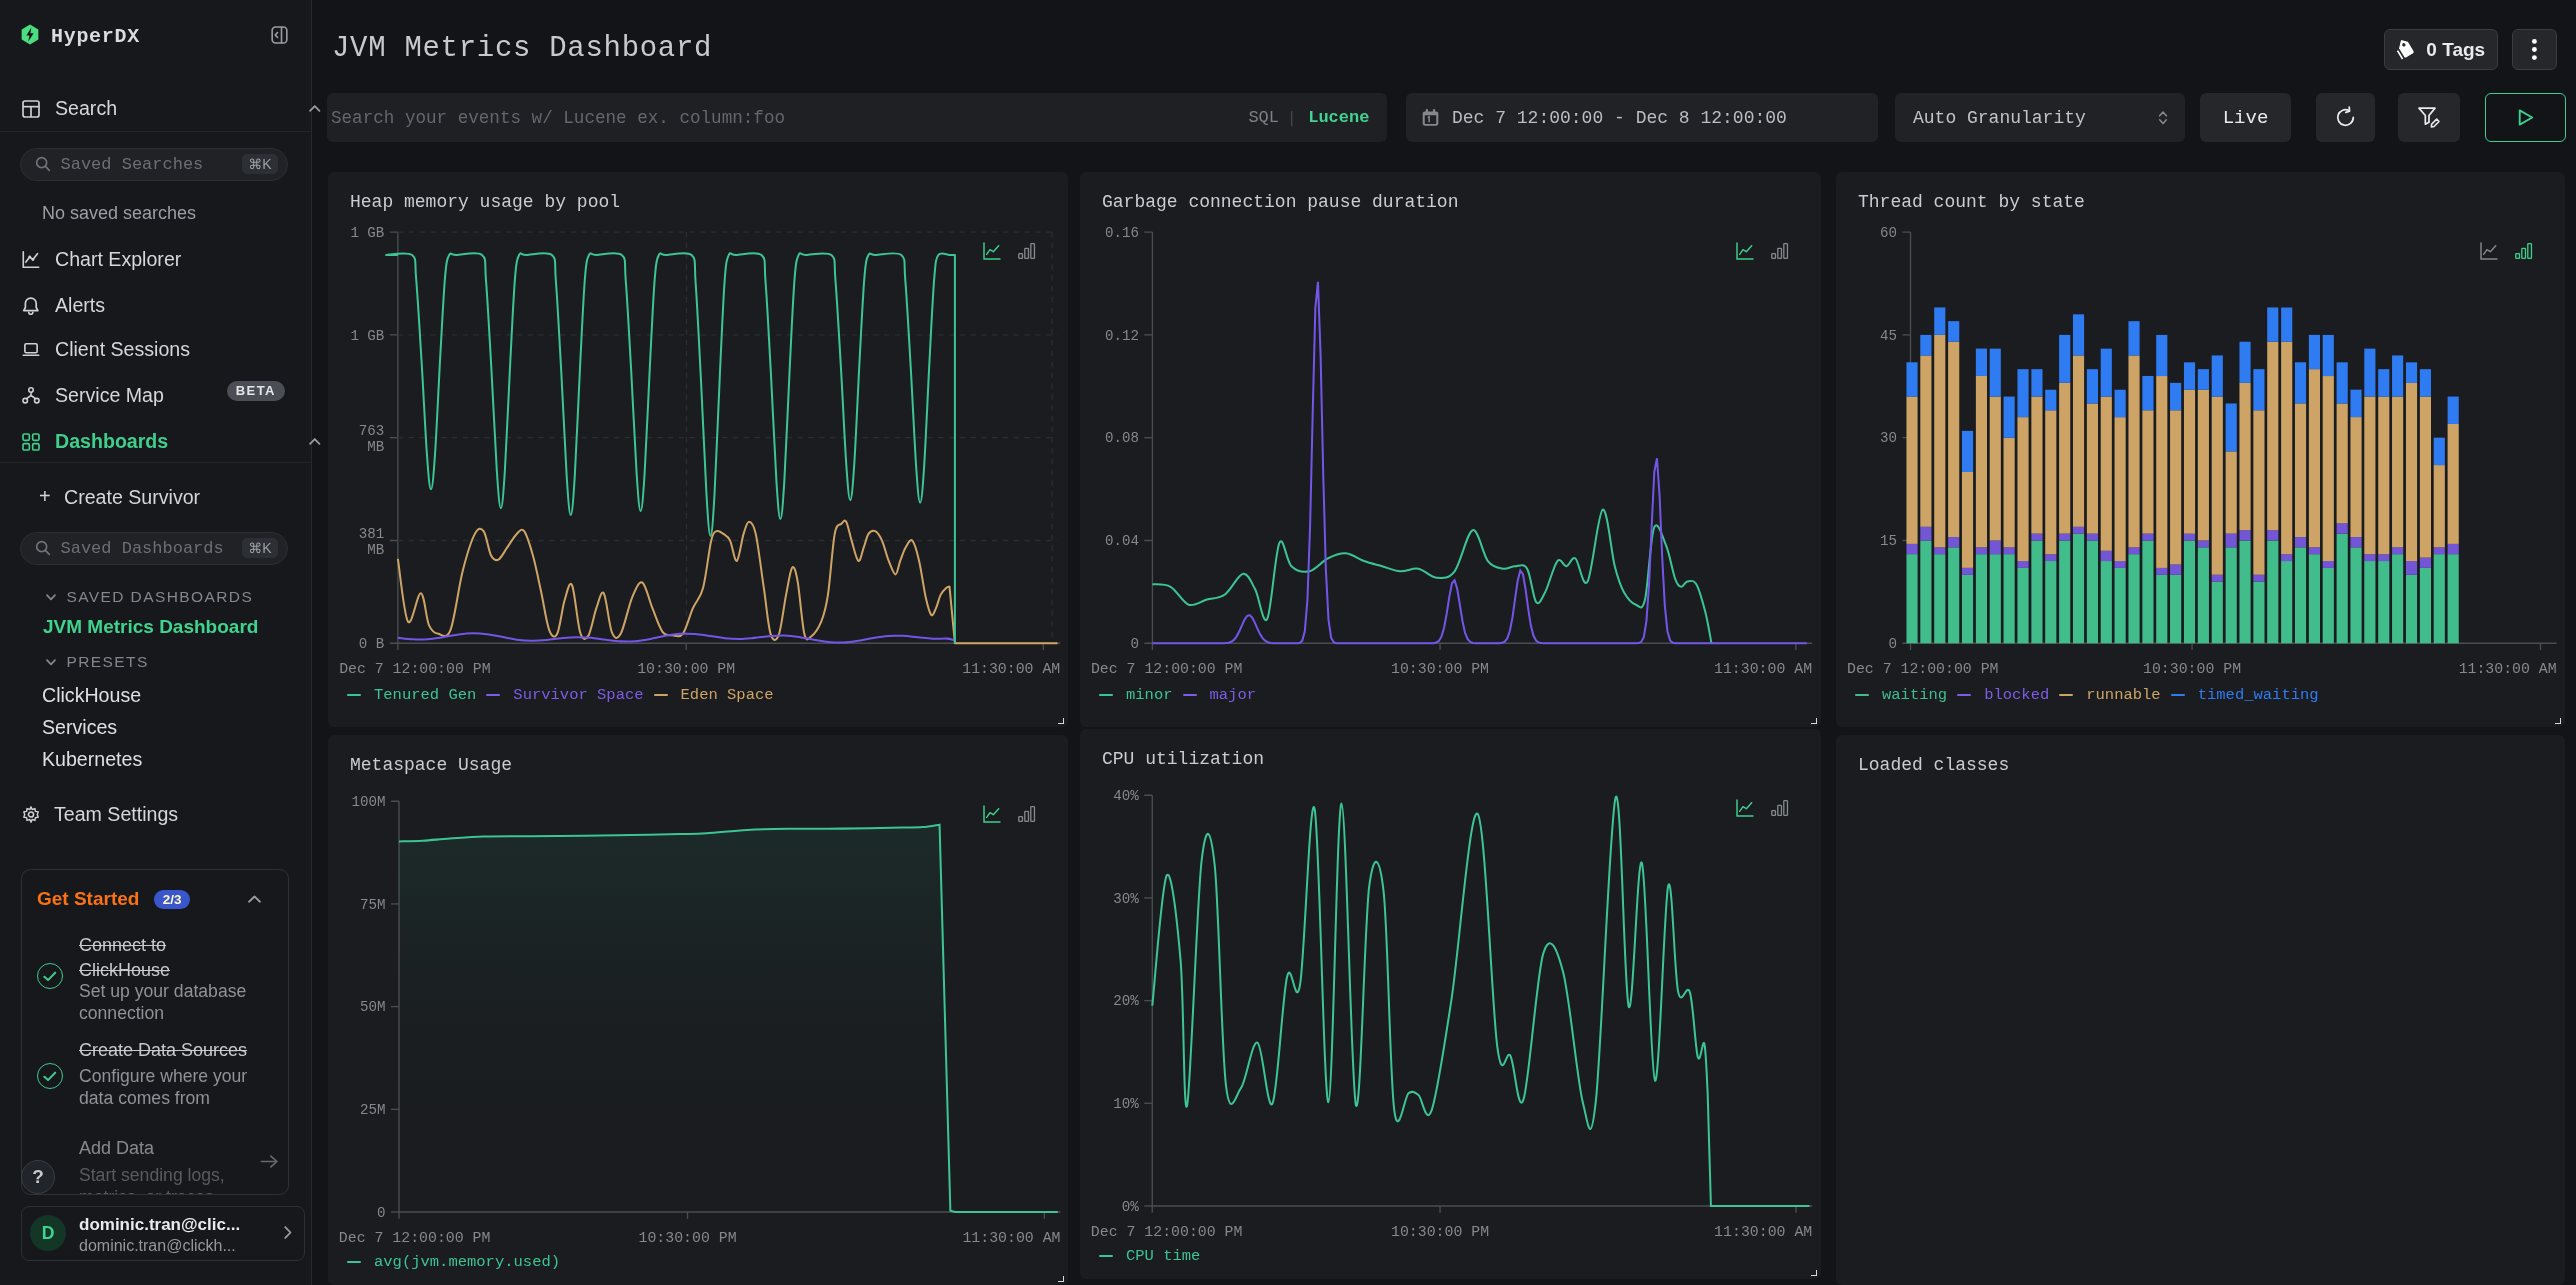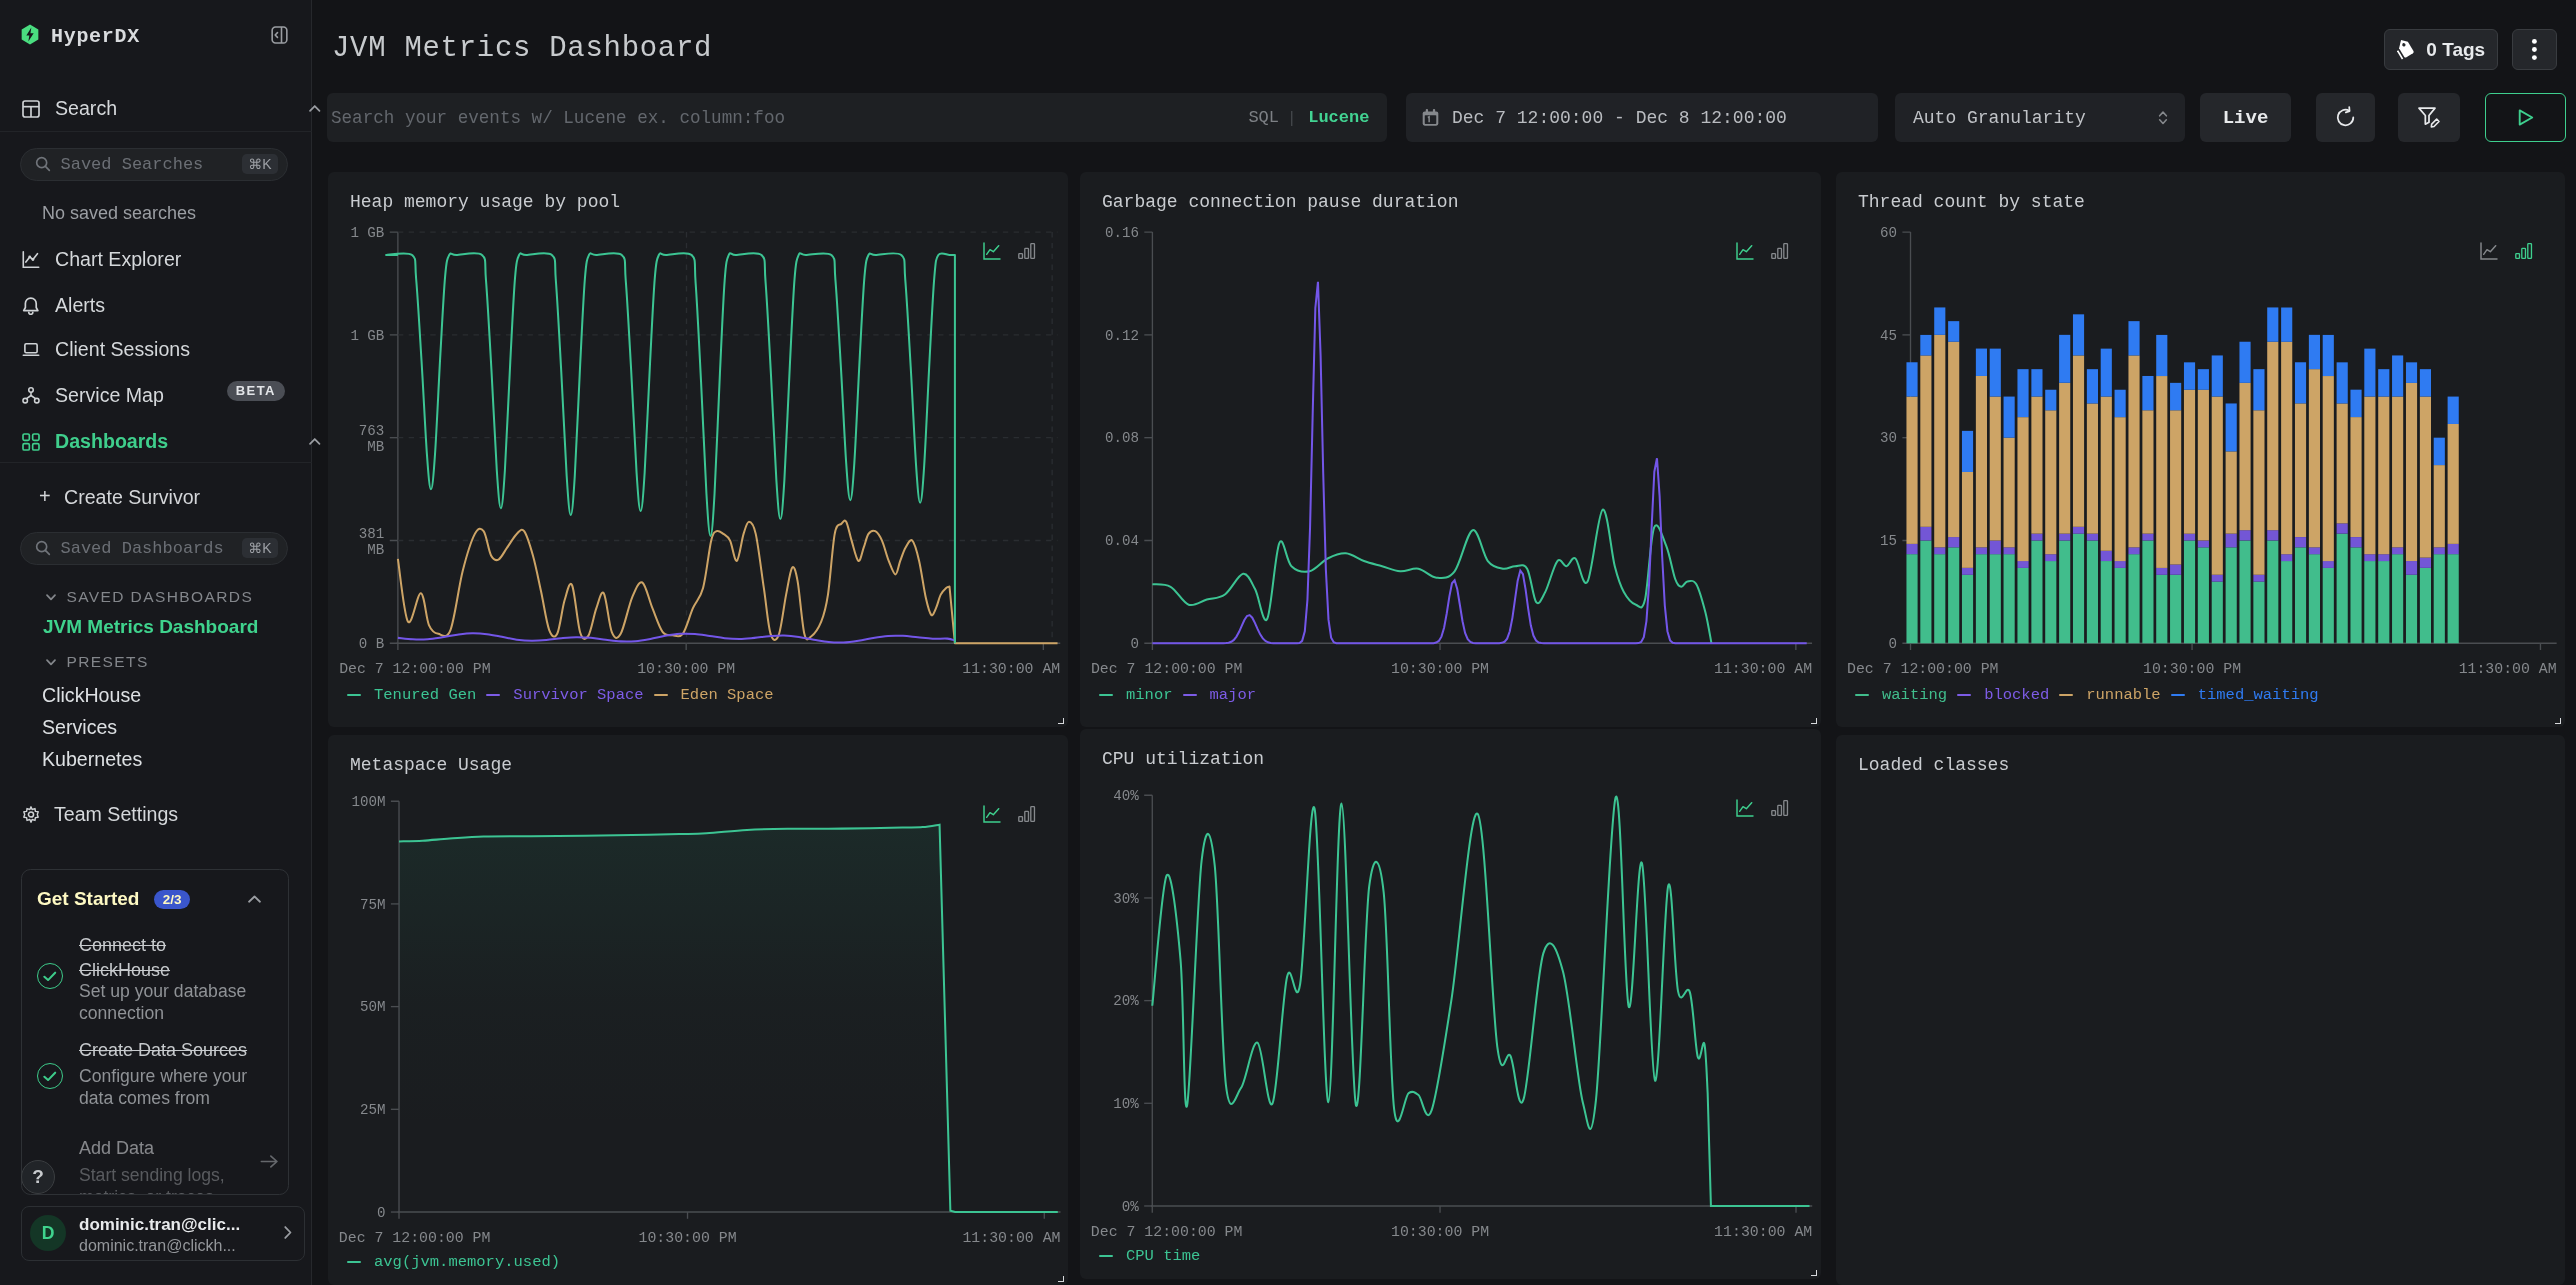--- a/index.html
+++ b/index.html
@@ -10,21 +10,21 @@
 .navrow{position:absolute;left:0;width:352px;display:flex;align-items:center;color:#d5d8db;font-size:19.6px}
 .navrow .ic{position:absolute;left:22px;width:18px;height:18px;display:flex;align-items:center;justify-content:center;color:#cfd2d5}
 .navrow .lb{position:absolute;left:55px;white-space:nowrap}
 .pill-in{position:absolute;left:20px;width:268px;height:33px;background:#202225;border:0.7px solid #2b2e32;border-radius:17px;display:flex;align-items:center}
 .pill-in .mg{margin-left:14px;color:#70747a}
 .pill-in .ph{margin-left:9.5px;font-family:"Liberation Mono", monospace;font-size:17px;color:#6b6f75;letter-spacing:0px}
 .kbd{position:absolute;right:9.5px;top:5.4px;background:#2c2f34;color:#9da0a5;border-radius:4.7px;font-size:14px;padding:2px 6px;font-family:"Liberation Sans", sans-serif}
 .sechead{position:absolute;color:#83868b;font-size:15.5px;letter-spacing:1.4px;display:flex;align-items:center;gap:9.5px}
 
 #gs{position:absolute;left:21px;top:869px;width:268px;height:326px;border:1.4px solid #2e3135;border-radius:9.5px;overflow:hidden}
-.gs-t{position:absolute;left:15px;top:18px;font-size:19px;font-weight:bold;color:#fef9c3}
+.gs-t{position:absolute;left:15px;top:18px;font-size:19px;font-weight:bold;color:#f97316}
 .gs-badge{position:absolute;left:132px;top:19.6px;background:#3a56cc;color:#fef9c3;font-size:13.5px;font-weight:bold;border-radius:10px;padding:2px 8.8px}
 .gs-item-t{font-size:18px;color:#c7cacd;font-weight:500}
 .gs-sub{font-size:17.6px;color:#8f9296;line-height:22px}
 .strike{text-decoration:line-through}
 .ck{position:absolute;left:15px;width:26px;height:26px;border-radius:50%;border:1.7px solid #3dcb8a;color:#3dcb8a;display:flex;align-items:center;justify-content:center}
 
 h1{position:absolute;left:332px;top:32px;font-family:"Liberation Mono", monospace;font-size:29px;font-weight:normal;color:#c7cacd;letter-spacing:0.7px}
 .btn{position:absolute;background:#25272b;border:1.4px solid #393c40;border-radius:6px;display:flex;align-items:center;justify-content:center;color:#e8eaec}
 .inputbar{position:absolute;background:#1e2023;border-radius:6px;display:flex;align-items:center}
 
@@ -244,21 +244,21 @@
     </div>
     <div class="inputbar" style="left:1895px;top:93px;width:290px;height:49px;background:#202226">
       <span class="mono" style="margin-left:18px;font-size:18px;color:#c0c3c7">Auto Granularity</span>
       <span style="position:absolute;right:16px;display:flex">
         <svg class="" style="" width="12" height="17.6" viewBox="0 0 18 26" fill="none">
           <path d="M4 10 L9 4.5 L14 10" stroke="#85888c" stroke-width="2.4" stroke-linecap="round" stroke-linejoin="round"></path>
           <path d="M4 16 L9 21.5 L14 16" stroke="#85888c" stroke-width="2.4" stroke-linecap="round" stroke-linejoin="round"></path>
         </svg>
       </span>
     </div>
-    <div class="btn mono" style="left:2200px;top:93px;width:91px;height:49px;border:none;font-size:19px;font-weight:bold">Live</div>
+    <div class="btn mono" style="left:2200px;top:93px;width:91px;height:49px;border:none;font-size:19px;font-weight:normal">Live</div>
     <div class="btn" style="left:2316px;top:93px;width:59px;height:49px;border:none">
       <svg class="" style="" width="23" height="23" viewBox="0 0 34 34" fill="none">
         <path d="M28.5 17 A11.5 11.5 0 1 1 22.5 6.9" stroke="#e8eaec" stroke-width="2.6" stroke-linecap="round" fill="none"></path>
         <path d="M22.5 1.5 L23 7.5 L17.5 9.5" stroke="#e8eaec" stroke-width="2.6" stroke-linecap="round" stroke-linejoin="round" fill="none"></path>
       </svg>
     </div>
     <div class="btn" style="left:2398px;top:93px;width:62px;height:49px;border:none">
       <svg class="" style="" width="24" height="23" viewBox="0 0 36 34" fill="none">
         <path d="M3 3 H27 L18 14 V24 L12.5 27 V14 Z" stroke="#e8eaec" stroke-width="2.6" stroke-linejoin="round" fill="none"></path>
         <path d="M22 27 L29.5 19.5 L33 23 L25.5 30.5 L21.5 31 Z" stroke="#e8eaec" stroke-width="2.4" stroke-linejoin="round" fill="none"></path>

